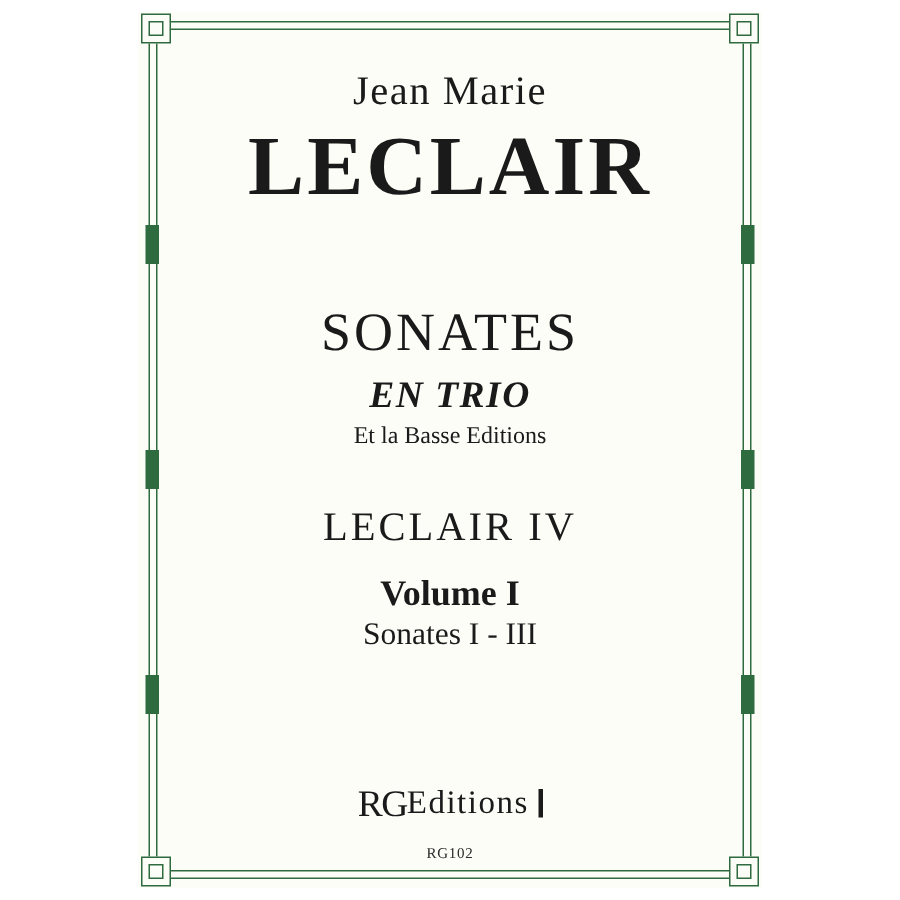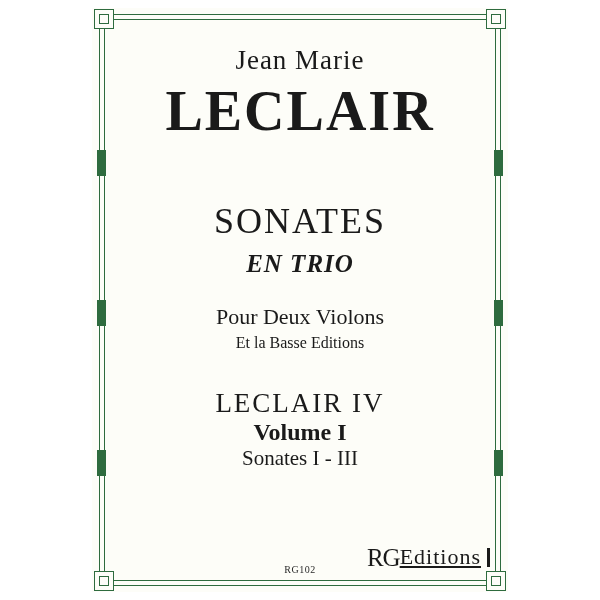--- a/index.html
+++ b/index.html
@@ -135,36 +135,35 @@
     margin-top: 4px;
   }
   .opus {
     font-size: 27px;
     letter-spacing: 2px;
     margin-top: 36px;
   }
   .volume {
     font-size: 24px;
     font-weight: bold;
-    margin-top: 0;
+    margin-top: 16px;
   }
   .contents {
     font-size: 21px;
     margin-top: 0;
   }
 
   .publisher {
     position: absolute;
     left: 0;
-    top: 520px;
+    top: 498px;
     width: 380px;
-    text-align: right;
+    text-align: center;
     font-size: 22px;
     letter-spacing: 1px;
-    text-decoration: underline;
   }
   .publisher .logo-mark {
     display: inline-block;
     font-size: 25px;
     letter-spacing: -1px;
     vertical-align: -2px;
   }
   .publisher .bar {
     display: inline-block;
     width: 3px;
@@ -210,21 +209,20 @@
   <div class="content">
 
     <div class="composer-first">Jean Marie</div>
 
     <div class="composer-last">LECLAIR</div>
 
     <div class="title-main">SONATES</div>
 
     <div class="title-sub">EN TRIO</div>
 
-    <div class="instrumentation">Pour Deux Violons</div>
 
     <div class="instrumentation2">Et la Basse Editions</div>
 
     <div class="opus">LECLAIR IV</div>
 
     <div class="volume">Volume I</div>
 
     <div class="contents">Sonates I - III</div>
 
     <div class="publisher">

